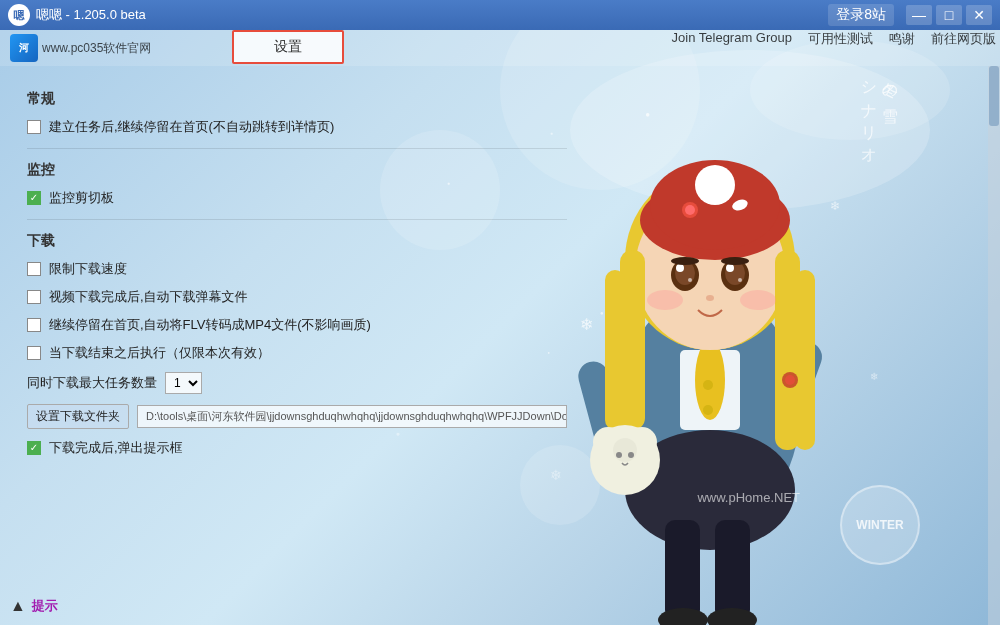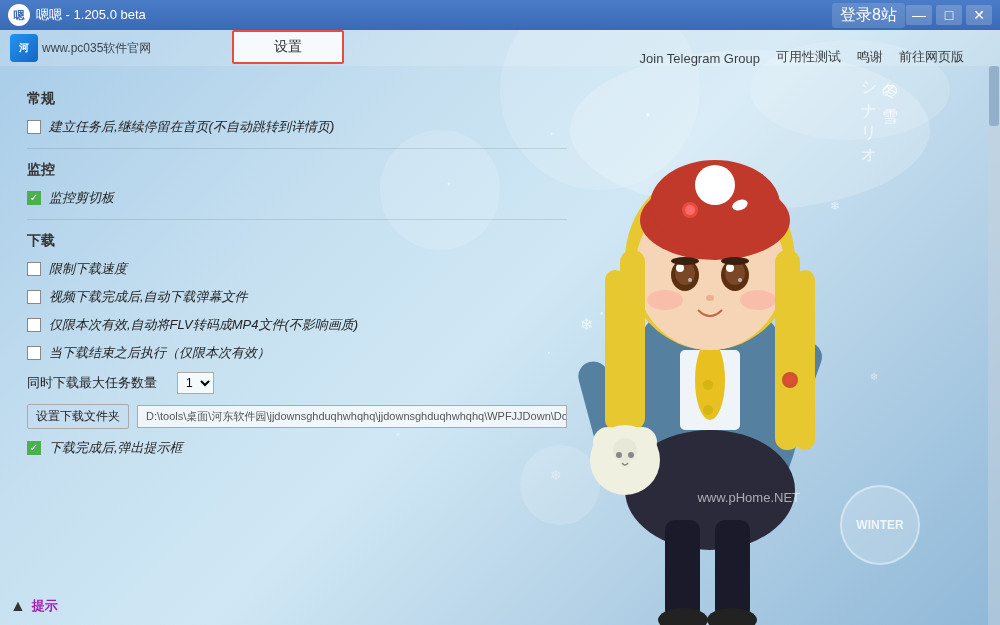--- a/index.html
+++ b/index.html
@@ -45,21 +45,21 @@
       width: 26px; height: 20px;
       background: rgba(255,255,255,0.2);
       border: none;
       color: #fff;
       cursor: pointer;
       display: flex; align-items: center; justify-content: center;
       font-size: 14px;
       border-radius: 2px;
     }
     .login-btn {
-      color: #fff; font-size: 16px; margin-right: 1px;
+      color: #fff; font-size: 14px; margin-right: 12px;
       background: rgba(255,255,255,0.15);
       padding: 2px 8px;
       border-radius: 3px;
       cursor: pointer;
     }
 
     
     .anime-bg {
       position: absolute;
       top: 30px; left: 0; right: 0; bottom: 0;
@@ -123,23 +123,23 @@
       outline: none;
     }
 
     
     .right-nav {
       position: absolute;
       top: 30px;
       right: 0;
       height: 36px;
       display: flex;
-      align-items: flex-end;
+      align-items: flex-start;
       gap: 16px;
-      padding-right: 36px;
+      padding-right: 4px;
       z-index: 60;
     }
     .nav-link {
       color: rgba(0,0,0,0.75);
       font-size: 13px;
       cursor: pointer;
       text-decoration: none;
     }
 
     
@@ -185,21 +185,21 @@
       margin: 12px 0;
     }
 
     .checkbox-row {
       display: flex;
       align-items: center;
       gap: 8px;
       margin-bottom: 10px;
       cursor: pointer;
     }
-    .checkbox-row label { cursor: pointer; color: #222; font-size: 13px; font-style: italic; }
+    .checkbox-row label { cursor: pointer; color: #222; font-size: 13px; }
 
     .cb-box {
       width: 14px; height: 14px;
       border: 1px solid #888;
       background: #fff;
       display: flex; align-items: center; justify-content: center;
       flex-shrink: 0;
     }
     .cb-box.checked {
       background: #4caf50;
@@ -239,21 +239,21 @@
       color: #555;
       flex: 1;
       overflow: hidden;
       white-space: nowrap;
     }
 
     
     .task-row {
       display: flex;
       align-items: center;
-      gap: 20px;
+      gap: 8px;
       margin-bottom: 10px;
     }
     .task-label { color: #222; font-size: 13px; }
     .task-select {
       background: rgba(255,255,255,0.8);
       border: 1px solid #aaa;
       padding: 2px 4px;
       font-size: 12px;
       cursor: pointer;
     }
@@ -486,21 +486,21 @@
     <div class="checkbox-row">
       <div class="cb-box"></div>
       <label class="row-label">限制下载速度</label>
     </div>
     <div class="checkbox-row">
       <div class="cb-box"></div>
       <label class="row-label">视频下载完成后,自动下载弹幕文件</label>
     </div>
     <div class="checkbox-row">
       <div class="cb-box"></div>
-      <label class="row-label">仅限本次有效,自动将FLV转码成MP4文件(不影响画质)</label>
+      <label class="row-label">继续停留在首页,自动将FLV转码成MP4文件(不影响画质)</label>
     </div>
     <div class="checkbox-row">
       <div class="cb-box"></div>
       <label class="row-label">当下载结束之后执行（仅限本次有效）</label>
     </div>
 
     <div class="task-row">
       <span class="task-label">同时下载最大任务数量</span>
       <select class="task-select">
         <option>1</option>

